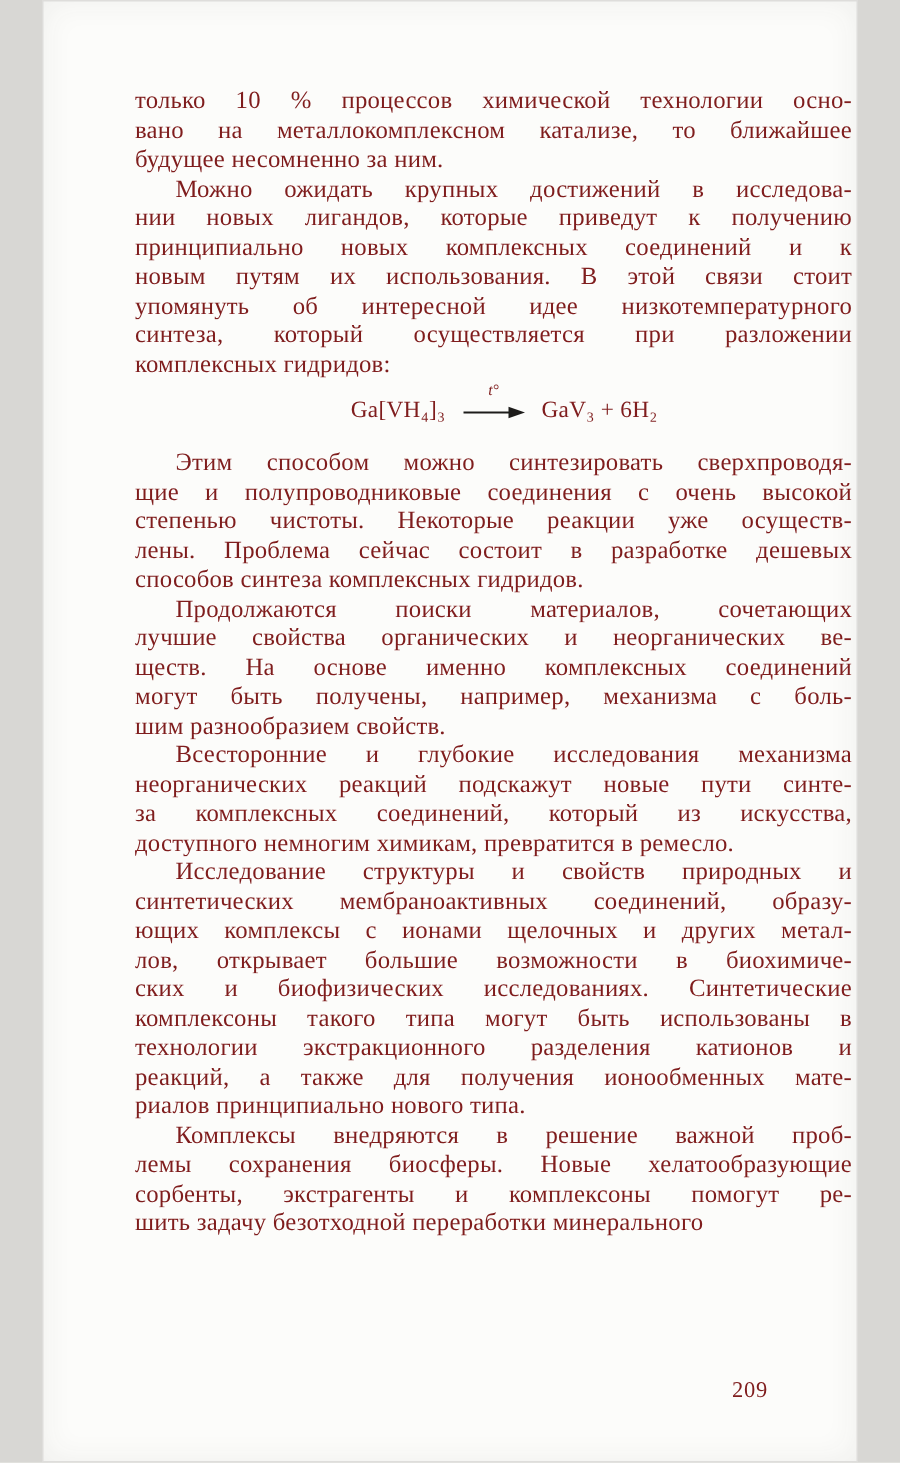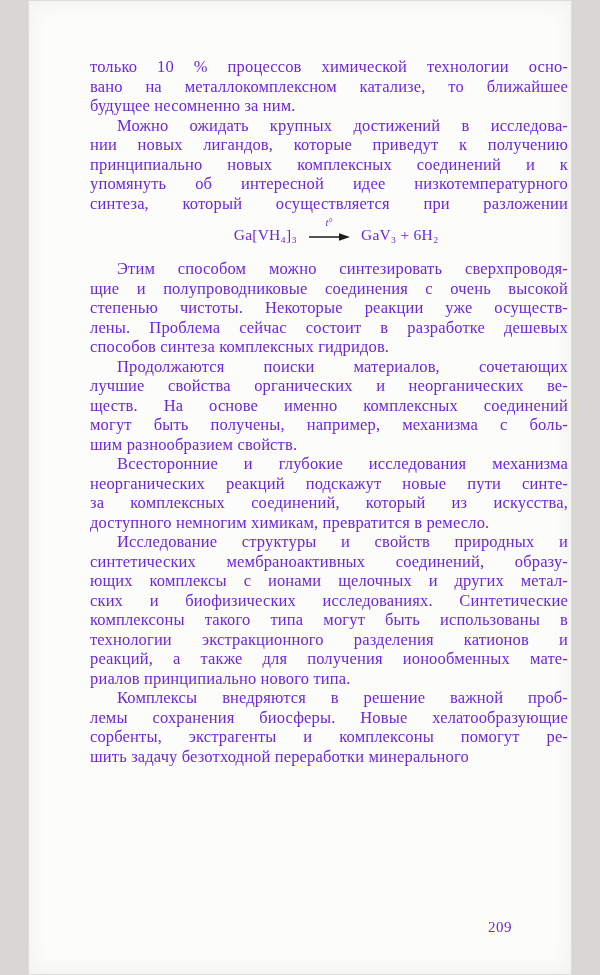--- a/index.html
+++ b/index.html
@@ -5,21 +5,21 @@
   * { box-sizing: border-box; }
   html, body { margin: 0; padding: 0; background: #d8d7d4; }
   .page {
     position: relative;
     width: 544px;
     height: 975px;
     margin: 0 auto;
     background: #fcfcfa;
     box-shadow: inset 0 0 0 1px #dedddb, inset 0 0 22px rgba(60,58,52,0.07);
     font-family: "Liberation Serif", "DejaVu Serif", serif;
-    color: #6d28d9;
+    color: #7f1d1d;
     overflow: hidden;
   }
   .text-column {
     position: absolute;
     top: 57px;
     left: 62px;
     width: 478px;
   }
   .paragraph { margin: 0; }
   .line {
@@ -83,22 +83,24 @@
   <div class="text-column">
       <div class="paragraph">
         <div class="line">только 10 % процессов химической технологии осно-</div>
         <div class="line">вано на металлокомплексном катализе, то ближайшее</div>
         <div class="line last">будущее несомненно за ним.</div>
       </div>
       <div class="paragraph">
         <div class="line indent">Можно ожидать крупных достижений в исследова-</div>
         <div class="line">нии новых лигандов, которые приведут к получению</div>
         <div class="line">принципиально новых комплексных соединений и к</div>
+        <div class="line">новым путям их использования. В этой связи стоит</div>
         <div class="line">упомянуть об интересной идее низкотемпературного</div>
         <div class="line">синтеза, который осуществляется при разложении</div>
+        <div class="line last">комплексных гидридов:</div>
       </div>
       <div class="equations">
         <div class="equation-row">
           <span class="eq-lhs">Ga[VH₄]₃</span>
           <span class="eq-arrow">
             <svg width="42" height="10">
               <line x1="1" y1="5" x2="37" y2="5" stroke="#1d1c1a" stroke-width="1.3"></line>
               <polygon points="42,5 31,1.2 31,8.8" fill="#1d1c1a"></polygon>
             </svg>
             <span class="eq-arrow-label">t°</span>
@@ -123,20 +125,21 @@
       <div class="paragraph">
         <div class="line indent">Всесторонние и глубокие исследования механизма</div>
         <div class="line">неорганических реакций подскажут новые пути синте-</div>
         <div class="line">за комплексных соединений, который из искусства,</div>
         <div class="line last">доступного немногим химикам, превратится в ремесло.</div>
       </div>
       <div class="paragraph">
         <div class="line indent">Исследование структуры и свойств природных и</div>
         <div class="line">синтетических мембраноактивных соединений, образу-</div>
         <div class="line">ющих комплексы с ионами щелочных и других метал-</div>
+        <div class="line">лов, открывает большие возможности в биохимиче-</div>
         <div class="line">ских и биофизических исследованиях. Синтетические</div>
         <div class="line">комплексоны такого типа могут быть использованы в</div>
         <div class="line">технологии экстракционного разделения катионов и</div>
         <div class="line">реакций, а также для получения ионообменных мате-</div>
         <div class="line last">риалов принципиально нового типа.</div>
       </div>
       <div class="paragraph">
         <div class="line indent">Комплексы внедряются в решение важной проб-</div>
         <div class="line">лемы сохранения биосферы. Новые хелатообразующие</div>
         <div class="line">сорбенты, экстрагенты и комплексоны помогут ре-</div>

